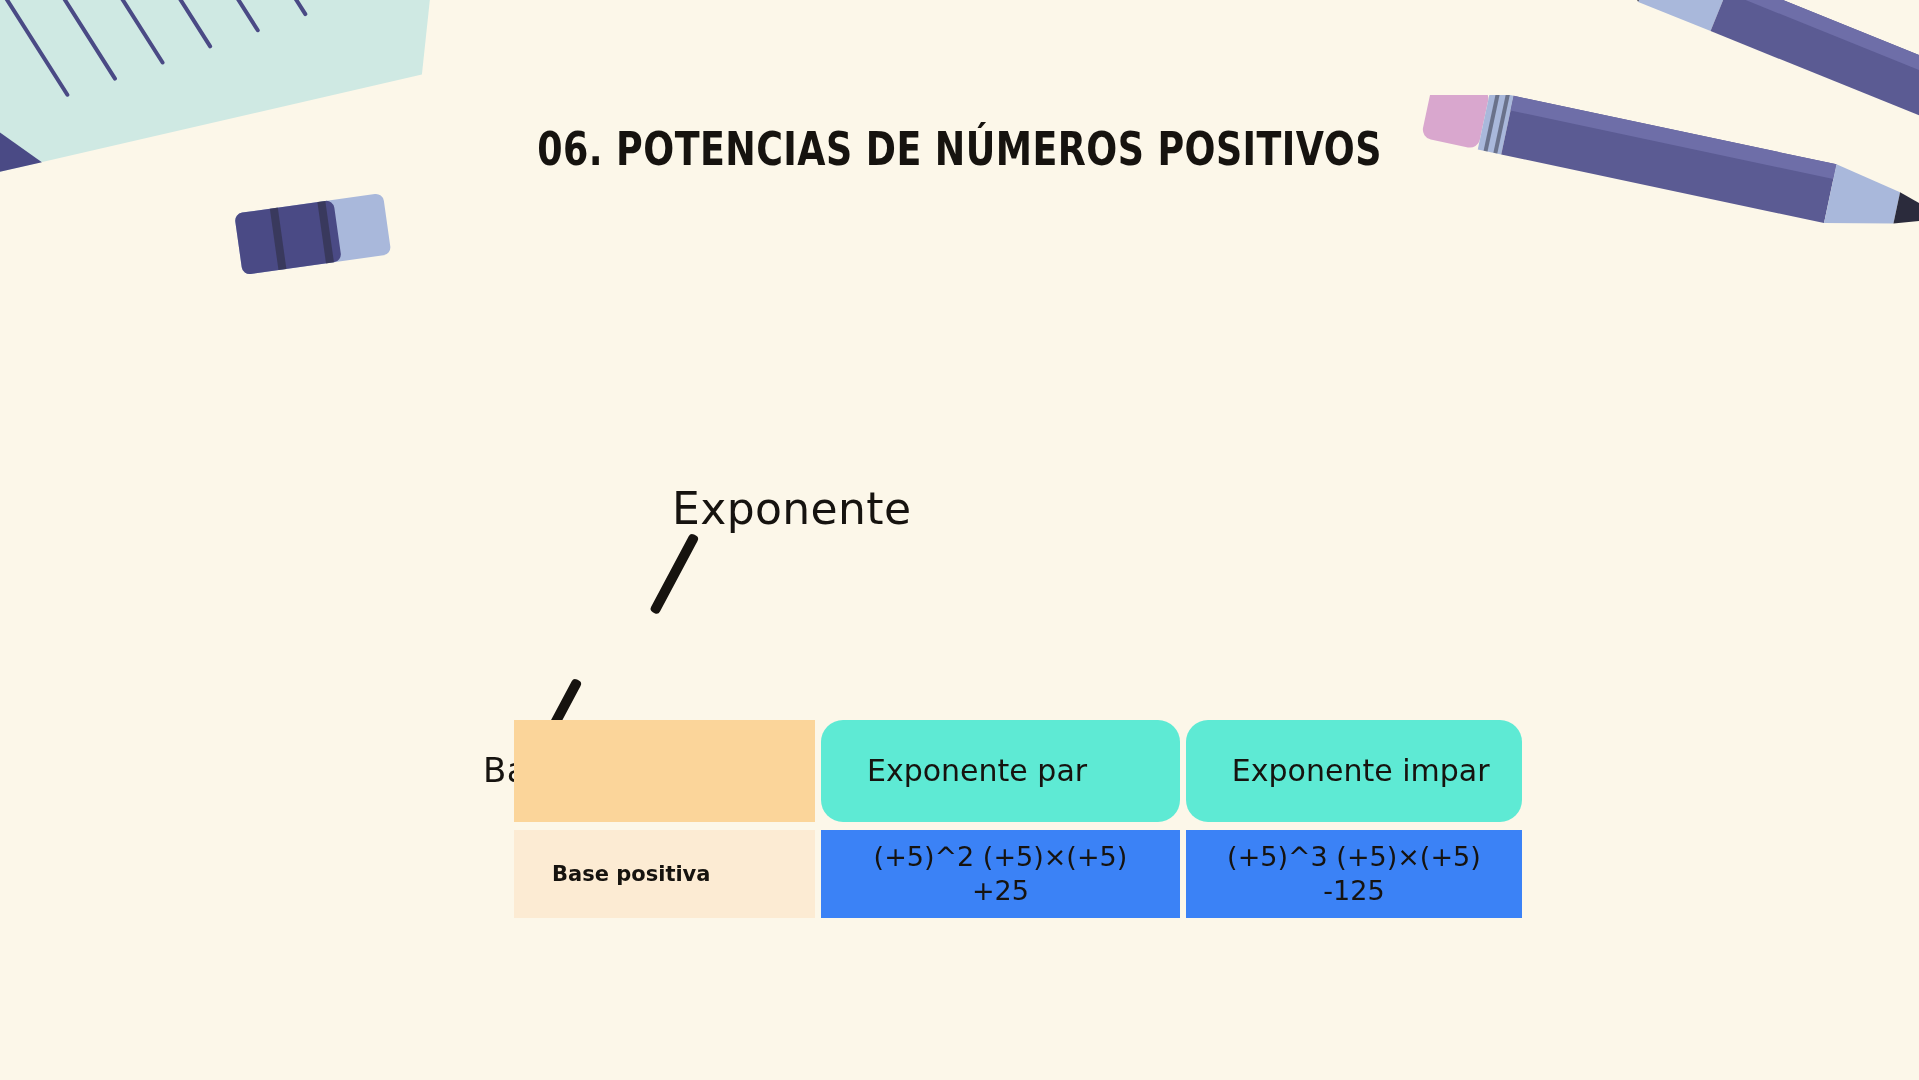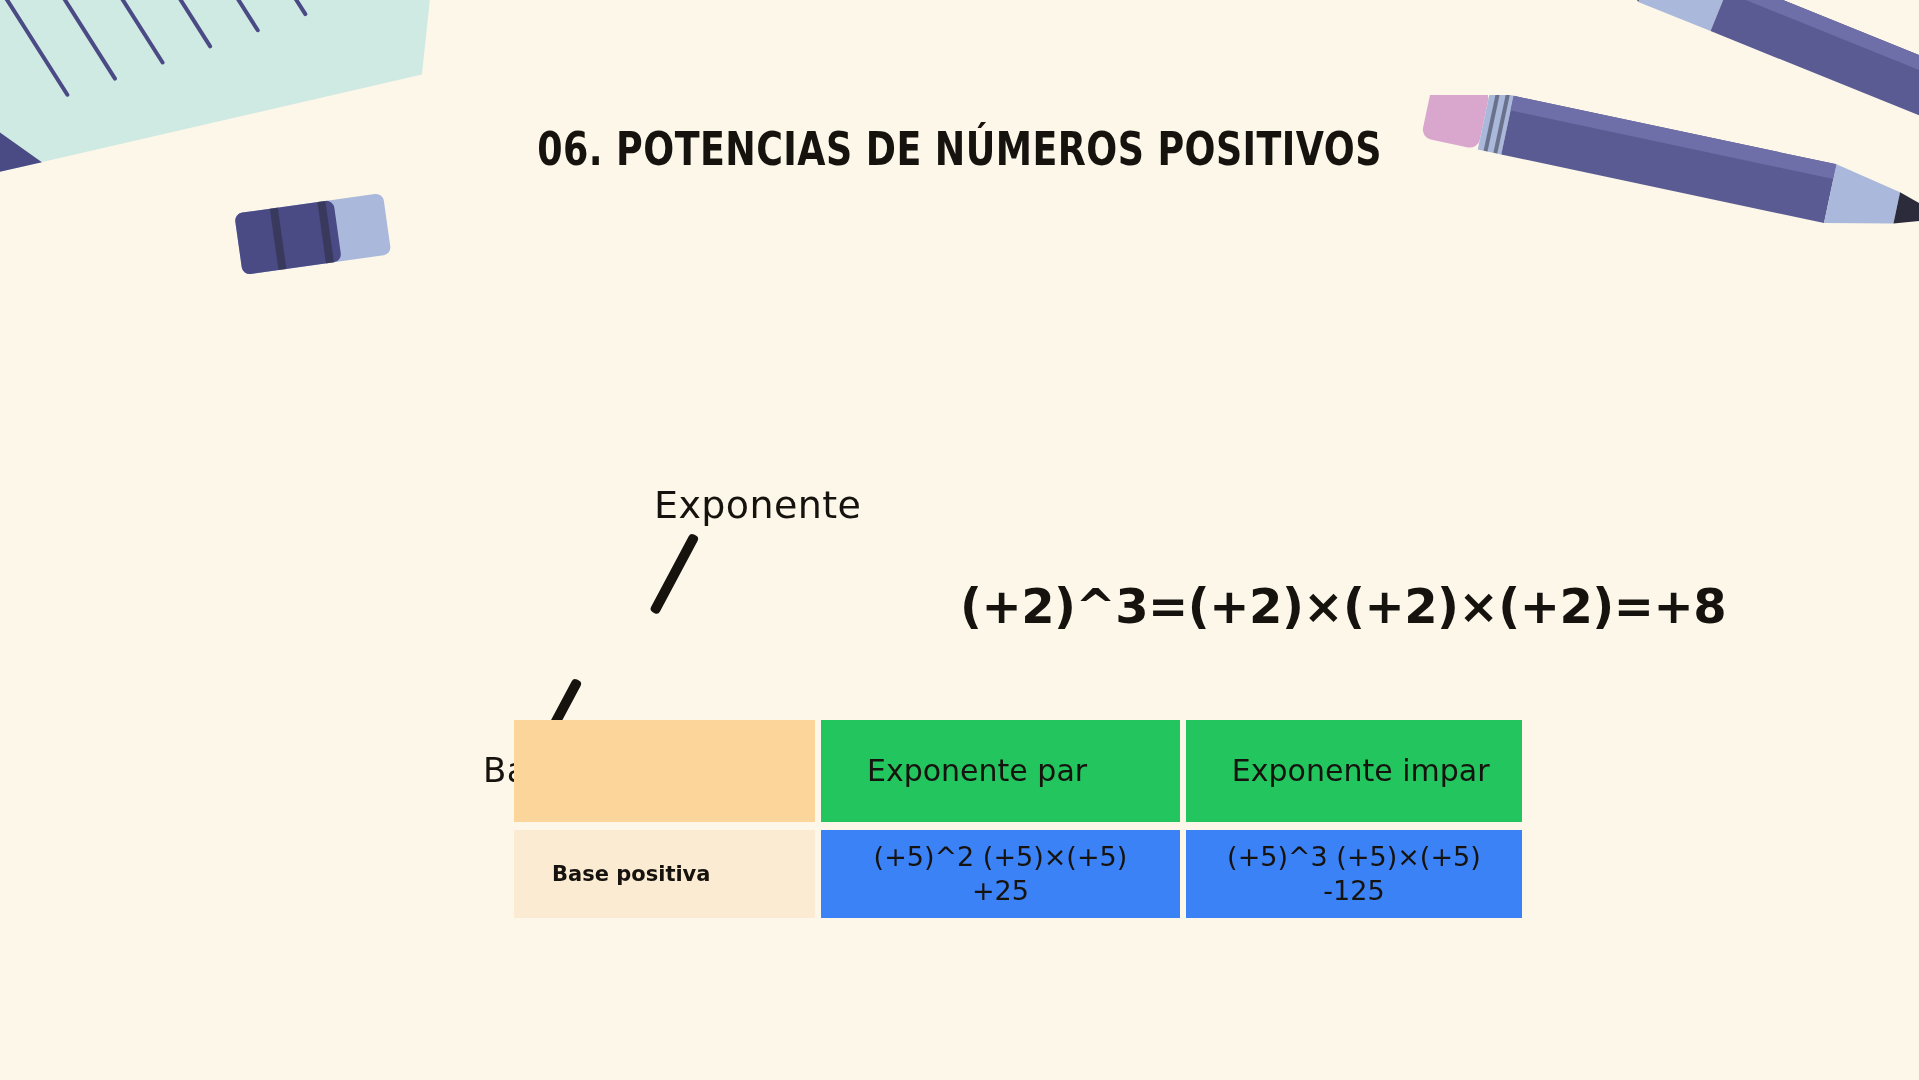--- a/index.html
+++ b/index.html
@@ -31,23 +31,23 @@
     letter-spacing:0.5px;
     color:#16130f;
     transform:scaleX(0.88);
     white-space:nowrap;
   }
 
   
   .formula-area{position:absolute;left:0;top:230px;width:1919px;height:330px;}
 
   .lbl-exponente{
-    position:absolute;left:654px;top:253px;
-    font-family:"DejaVu Sans","Liberation Sans",sans-serif;
-    font-size:38px;color:#16130f;letter-spacing:0.4px;
+    position:absolute;left:672px;top:253px;
+    font-family:"DejaVu Sans","Liberation Sans",sans-serif;
+    font-size:44px;color:#16130f;letter-spacing:0.4px;
   }
   .lbl-base{
     position:absolute;left:483px;top:520px;
     font-family:"DejaVu Sans","Liberation Sans",sans-serif;
     font-size:34px;color:#16130f;letter-spacing:0.4px;
   }
   .pointer{position:absolute;background:#16130f;border-radius:4px;}
   #pointer-exponente{
     left:690px;top:305px;width:10px;height:88px;
     transform:rotate(28deg);transform-origin:top center;
@@ -84,23 +84,24 @@
   .table td{
     padding:0;
     vertical-align:middle;
     font-family:"DejaVu Sans","Liberation Sans",sans-serif;
     color:#16130f;
   }
   td.hdr-blank{
     width:340px;height:102px;background:#FBD59A;
   }
   td.hdr{
-    height:102px;background:#22c55e;
+    height:102px;background:#5eead4;
     font-size:30px;padding-left:46px;
     line-height:1.22;
+    border-radius:22px;
   }
   td.hdr.c2{width:348px;}
   td.hdr.c3{width:320px;}
   td.rowlabel{
     height:88px;background:#FCEBD3;
     font-size:21px;font-weight:bold;
     padding-left:38px;
   }
   td.cell{
     height:88px;background:#3b82f6;
@@ -167,21 +168,20 @@
 
   <div class="formula-area">
 
     <div class="lbl-exponente">Exponente</div>
     <div class="pointer" id="pointer-exponente"></div>
 
 
     <div class="pointer" id="pointer-base"></div>
     <div class="lbl-base">Base</div>
 
-    <div class="formula-example">(+2)^3=(+2)×(+2)×(+2)=+8</div>
   </div>
 
   <table class="table">
     <tbody>
         <tr>
       <td class="hdr-blank"></td>
       <td class="hdr c2">Exponente par</td>
       <td class="hdr c3">Exponente impar</td>
     </tr>
     <tr>

